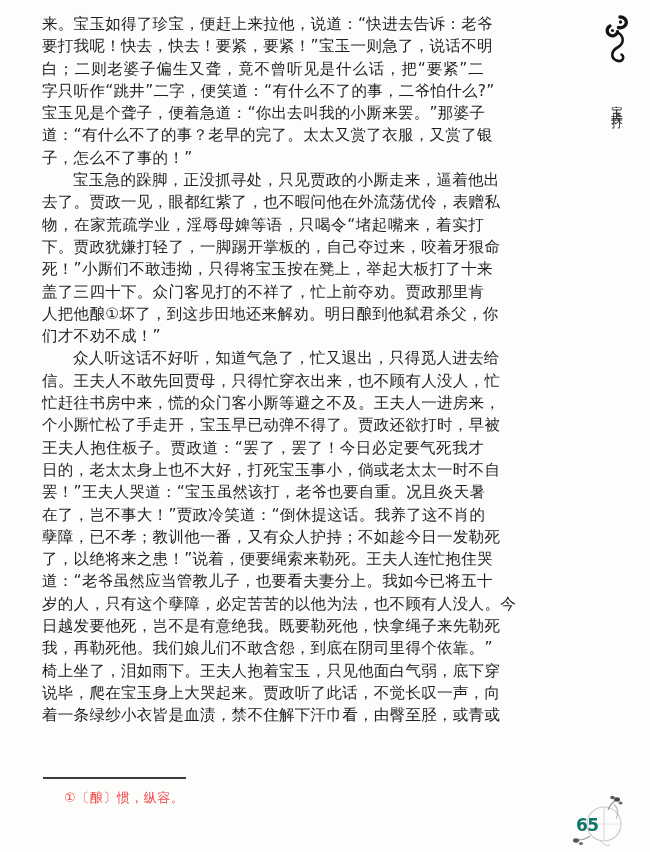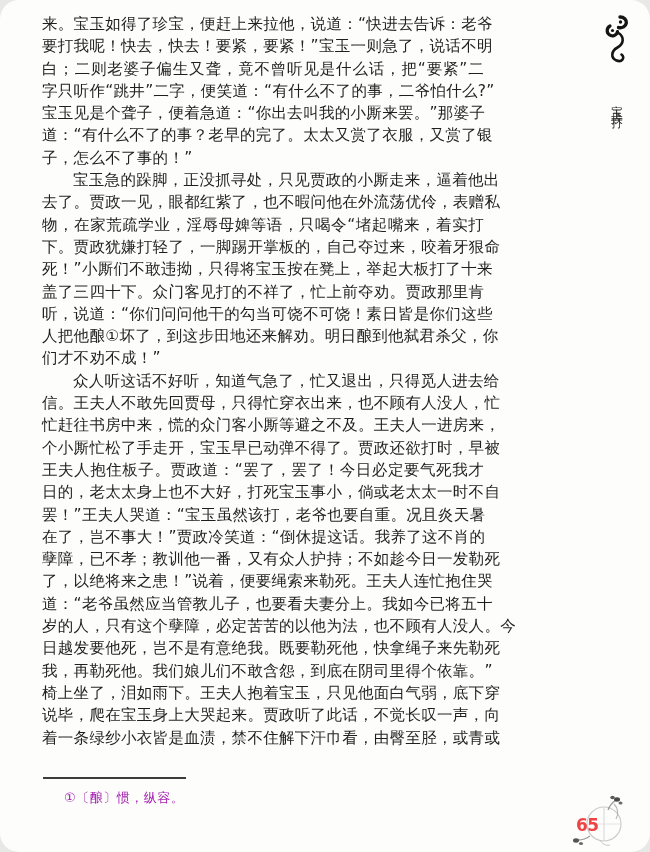--- a/index.html
+++ b/index.html
@@ -1,41 +1,41 @@
 <!DOCTYPE html>
 <html><head>
 <meta charset="utf-8">
 <style>
   html,body { margin:0; padding:0; background:#e8e8e6; }
   .page {
     position:relative; width:650px; height:852px; margin:0 auto;
     background:#fdfdfc; overflow:hidden;
-    font-family:"DejaVu Sans", sans-serif; color:#1f1f1f;border-radius:19px;
+    font-family:"DejaVu Sans", sans-serif; color:#1f1f1f;
   }
   .text-block { position:absolute; left:42px; top:13px; width:442px; }
   .line {
     font-size:15.5px; line-height:22.3px; height:22.3px;
     white-space:nowrap; letter-spacing:0.3px;
     text-align:justify; text-align-last:justify;
   }
   .line.para-end { text-align-last:left; }
   .line.indent { text-indent:2em; }
   .running-head {
     position:absolute; left:609px; top:96px;
     writing-mode:vertical-rl; text-orientation:upright;
     font-size:11.5px; letter-spacing:4px; color:#2a2a2a;
   }
   .ornament { position:absolute; left:599px; top:13px; width:36px; height:56px; }
   .footnote-divider { position:absolute; left:43px; top:777px; width:143px; height:2px; background:#3c3c3c; }
-  .footnote-text { position:absolute; left:64px; top:789px; font-size:13px; color:#a21caf; letter-spacing:0.5px; }
+  .footnote-text { position:absolute; left:64px; top:789px; font-size:13px; color:#ef4444; letter-spacing:0.5px; }
   .page-emblem { position:absolute; left:556px; top:794px; width:90px; height:56px; }
   .page-emblem svg { position:absolute; left:0; top:0; }
   .page-emblem .num {
     position:absolute; left:20px; top:21px;
-    font-size:17px; font-weight:bold; color:#ef4444; letter-spacing:-0.5px;
+    font-size:17px; font-weight:bold; color:#0f766e; letter-spacing:-0.5px;
   }
 </style>
 </head>
 <body>
 
 <div class="page">
 
   <svg class="ornament" viewBox="0 0 36 56" xmlns="http://www.w3.org/2000/svg" fill="none">
     <path d="M21,4 a6.2,5.4 0 1,1 -1.5,10.6" stroke="#151515" stroke-width="3.4" stroke-linecap="round"></path>
     <circle cx="21.5" cy="9" r="1.7" fill="#151515"></circle>
@@ -54,21 +54,20 @@
     <div class="line">宝玉见是个聋子，便着急道：“你出去叫我的小厮来罢。”那婆子</div>
     <div class="line">道：“有什么不了的事？老早的完了。太太又赏了衣服，又赏了银</div>
     <div class="line para-end">子，怎么不了事的！”</div>
 
     <div class="line indent">宝玉急的跺脚，正没抓寻处，只见贾政的小厮走来，逼着他出</div>
     <div class="line">去了。贾政一见，眼都红紫了，也不暇问他在外流荡优伶，表赠私</div>
     <div class="line">物，在家荒疏学业，淫辱母婢等语，只喝令“堵起嘴来，着实打</div>
     <div class="line">下。贾政犹嫌打轻了，一脚踢开掌板的，自己夺过来，咬着牙狠命</div>
     <div class="line">死！”小厮们不敢违拗，只得将宝玉按在凳上，举起大板打了十来</div>
     <div class="line">盖了三四十下。众门客见打的不祥了，忙上前夺劝。贾政那里肯</div>
-    <div class="line">听，说道：“你们问问他干的勾当可饶不可饶！素日皆是你们这些</div>
     <div class="line">人把他酿①坏了，到这步田地还来解劝。明日酿到他弑君杀父，你</div>
     <div class="line para-end">们才不劝不成！”</div>
 
     <div class="line indent">众人听这话不好听，知道气急了，忙又退出，只得觅人进去给</div>
     <div class="line">信。王夫人不敢先回贾母，只得忙穿衣出来，也不顾有人没人，忙</div>
     <div class="line">忙赶往书房中来，慌的众门客小厮等避之不及。王夫人一进房来，</div>
     <div class="line">个小厮忙松了手走开，宝玉早已动弹不得了。贾政还欲打时，早被</div>
     <div class="line">王夫人抱住板子。贾政道：“罢了，罢了！今日必定要气死我才</div>
     <div class="line">日的，老太太身上也不大好，打死宝玉事小，倘或老太太一时不自</div>
     <div class="line">罢！”王夫人哭道：“宝玉虽然该打，老爷也要自重。况且炎天暑</div>

